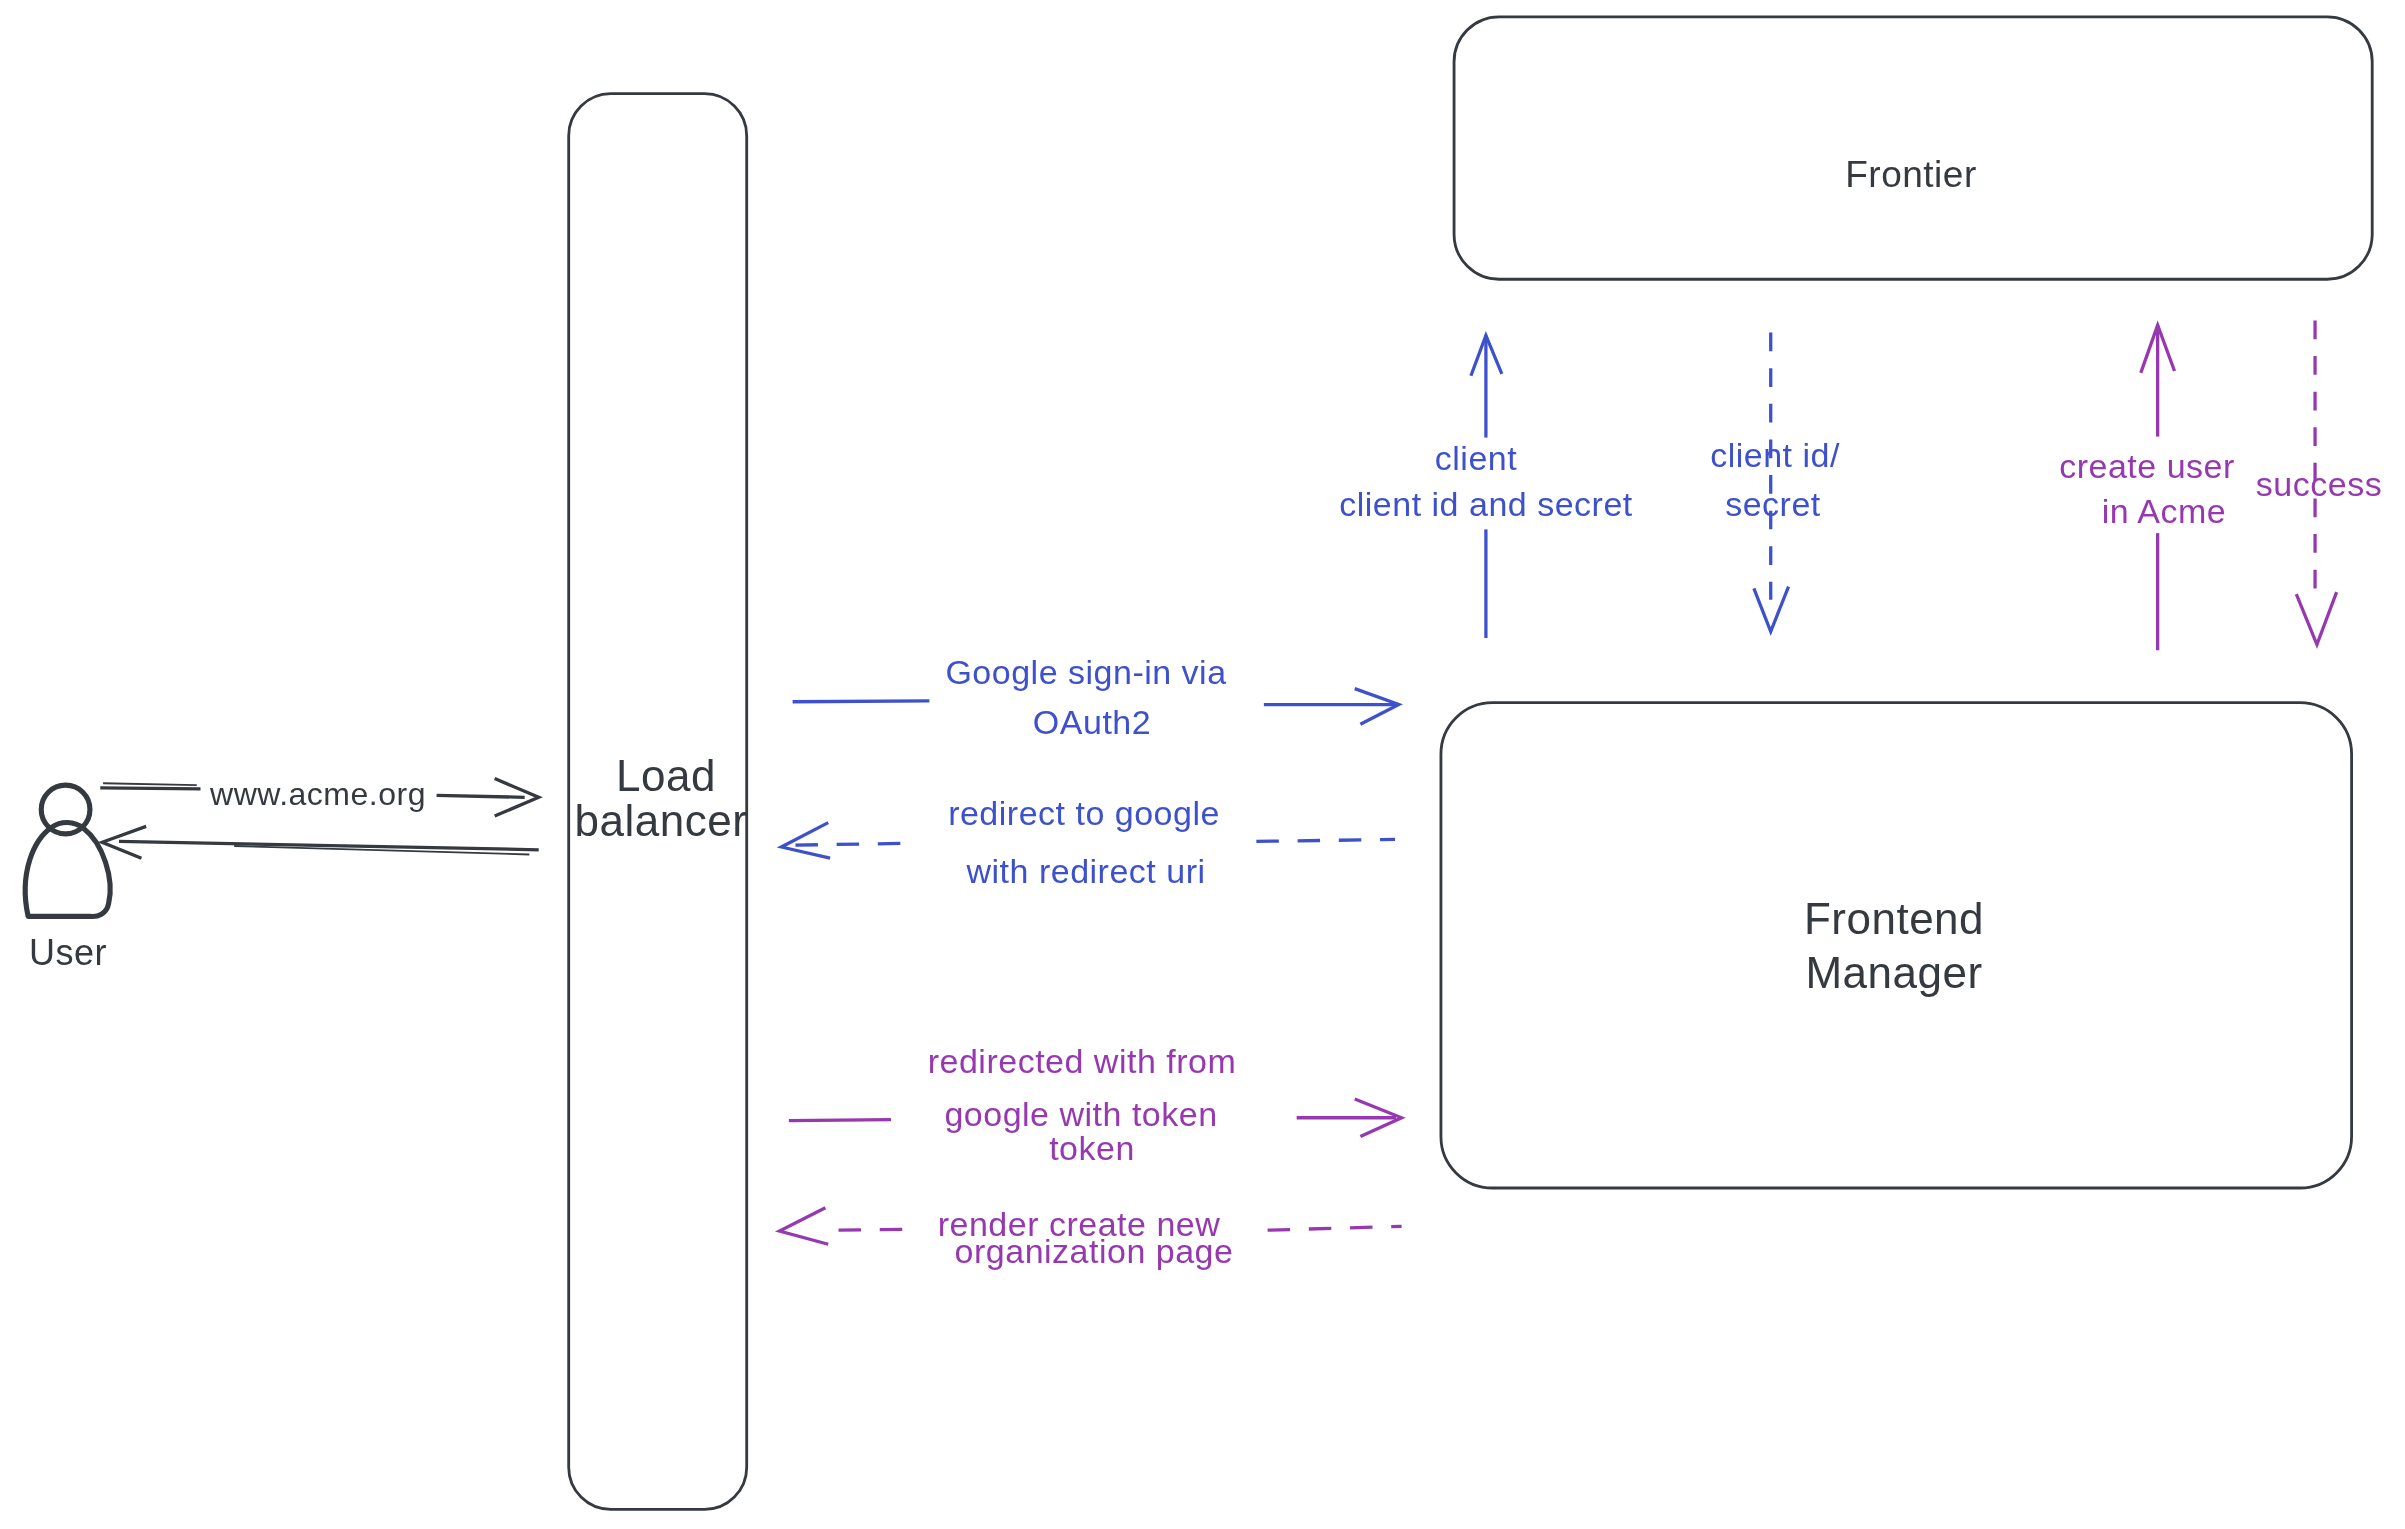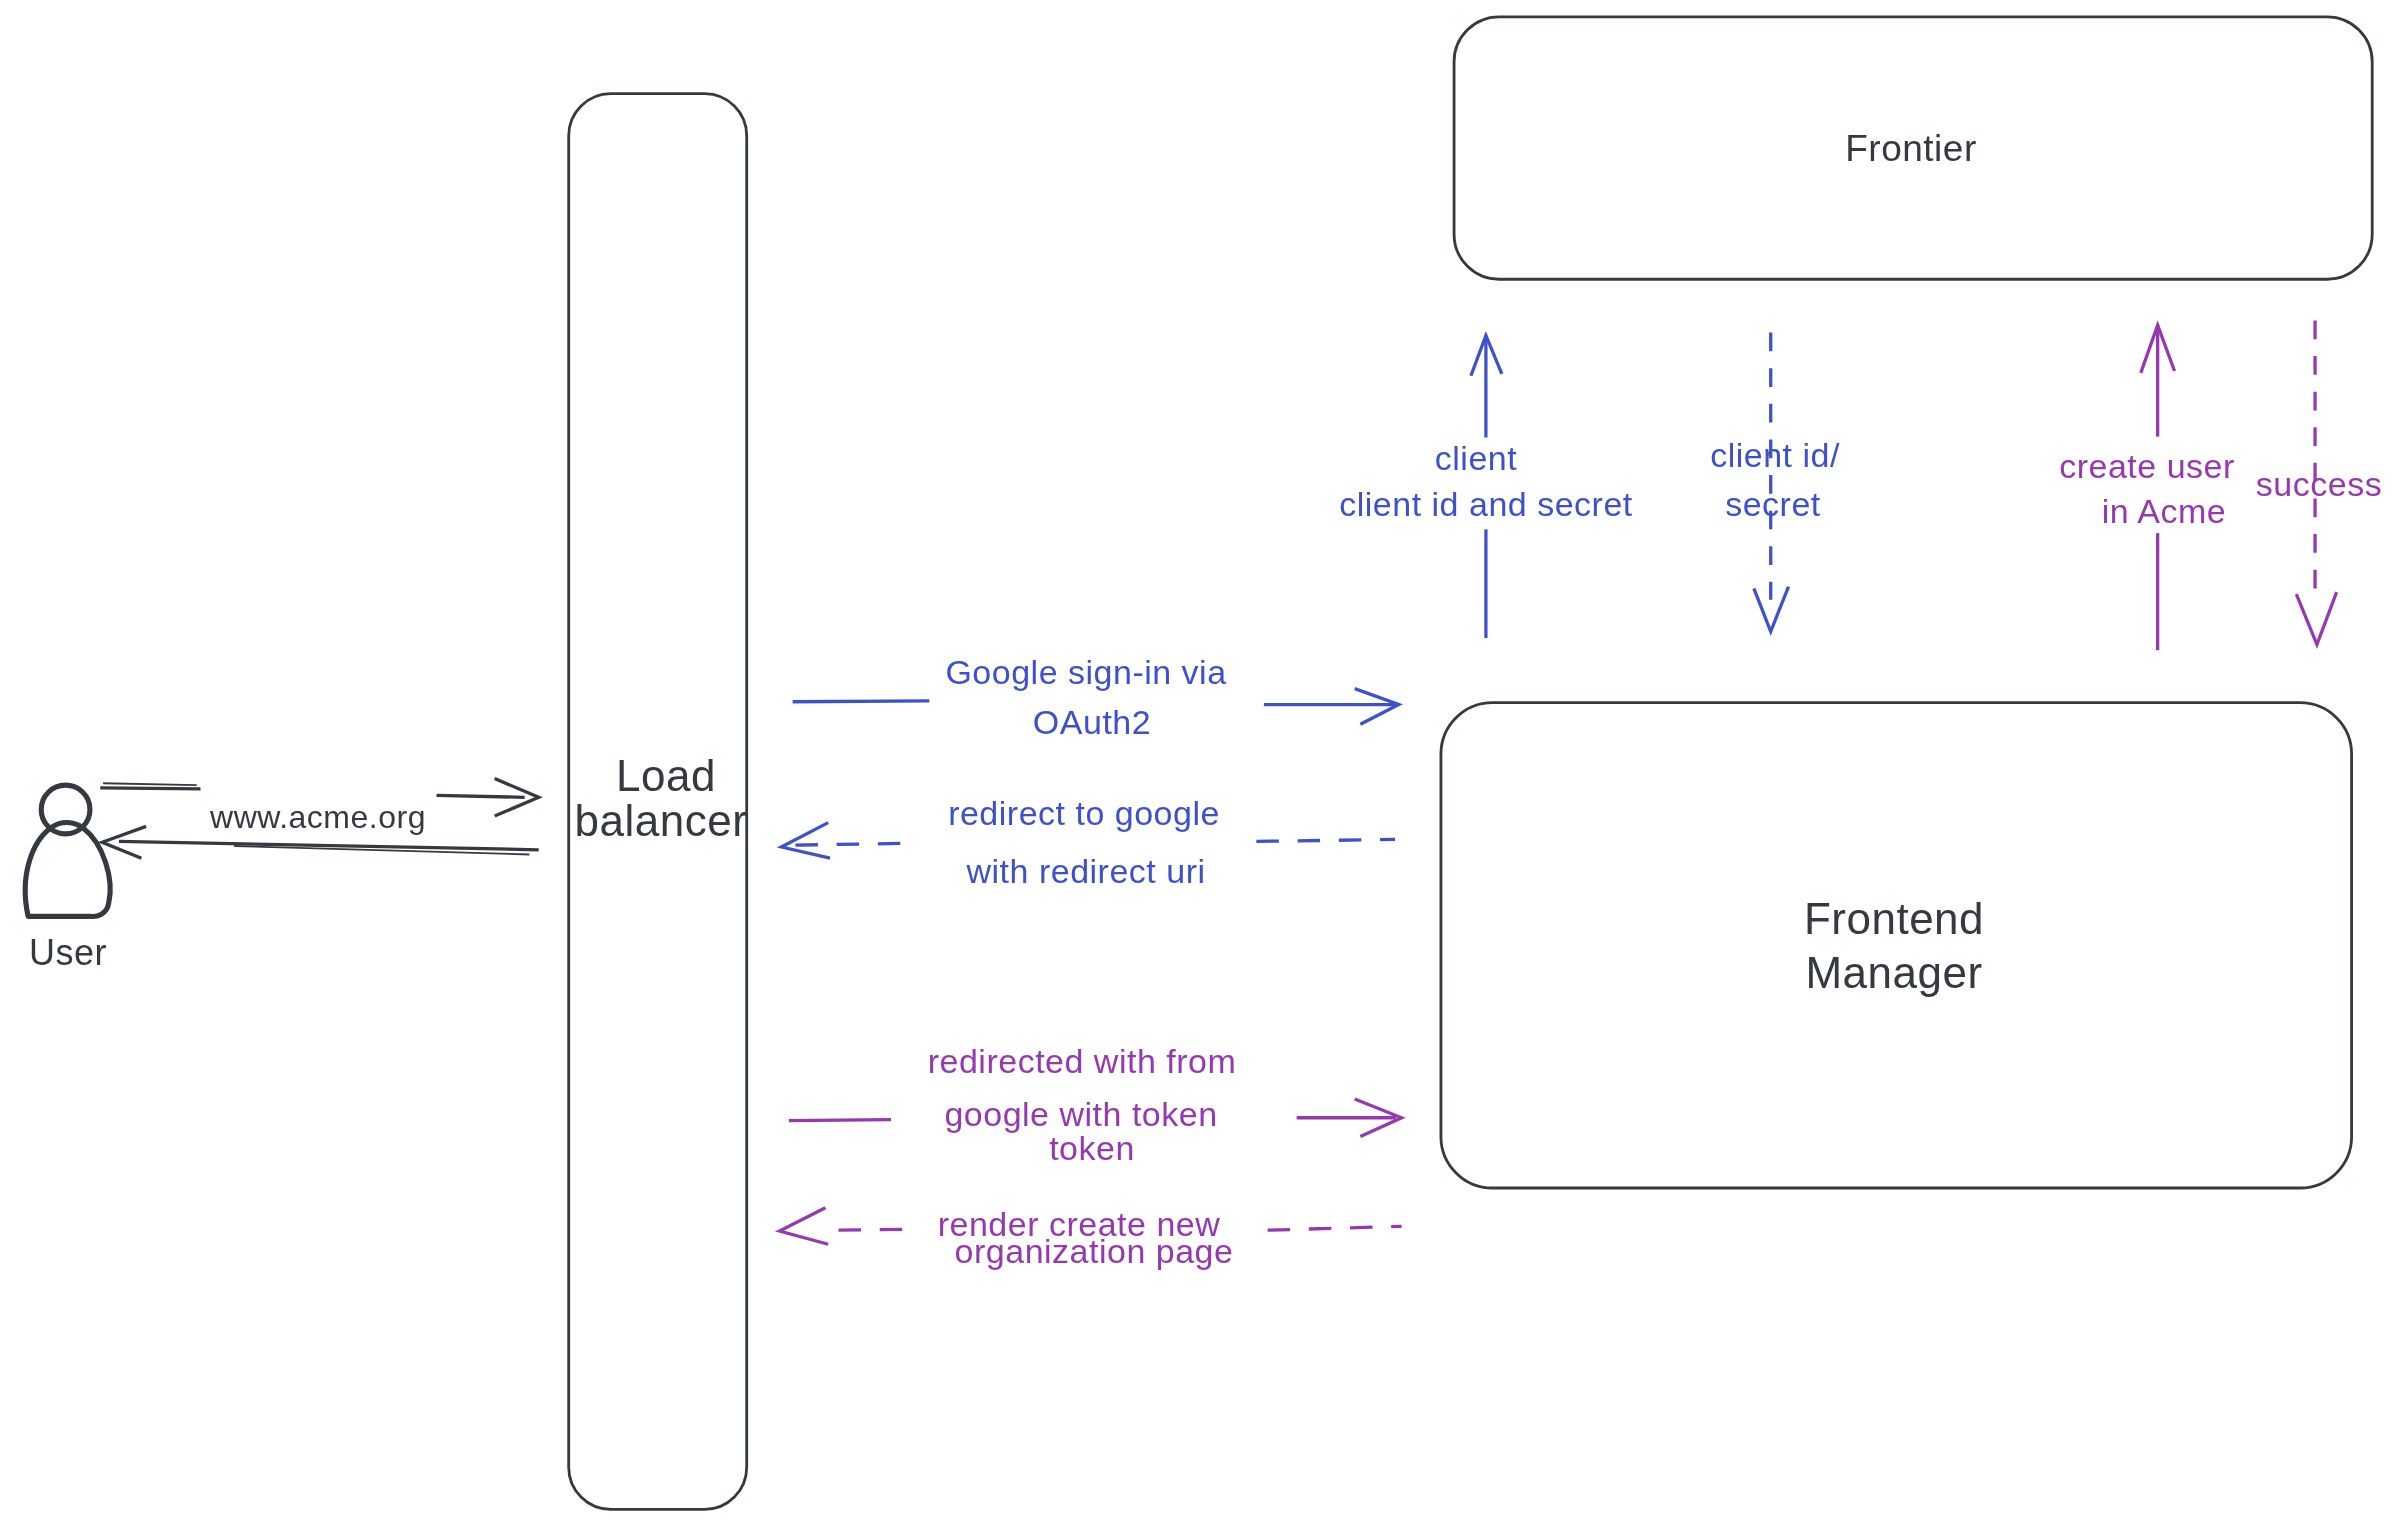--- a/index.html
+++ b/index.html
@@ -25,24 +25,24 @@
   .lbl{
     position:absolute;
     transform:translate(-50%,-50%);
     white-space:nowrap;
     line-height:1;
     letter-spacing:0.5px;
   }
   .ink{color:var(--ink);}
   .blue{color:var(--blue);}
   .purple{color:var(--purple);}
-  .fs34{font-size:32px;margin-top:23px;}
+  .fs34{font-size:32px;}
   .fs36{font-size:34px;}
   .fs38{font-size:44px;}
-  .fs40{font-size:37px;}
+  .fs40{font-size:37px;margin-top:26px;}
   .fs42{font-size:36px;}
 </style>
 </head>
 <body>
 
 <div class="canvas">
 
   <svg class="layer" width="2405" height="1530" viewBox="0 0 2567 1633">
     <defs>
       <pattern id="crosshatch" width="26" height="26" patternUnits="userSpaceOnUse">

